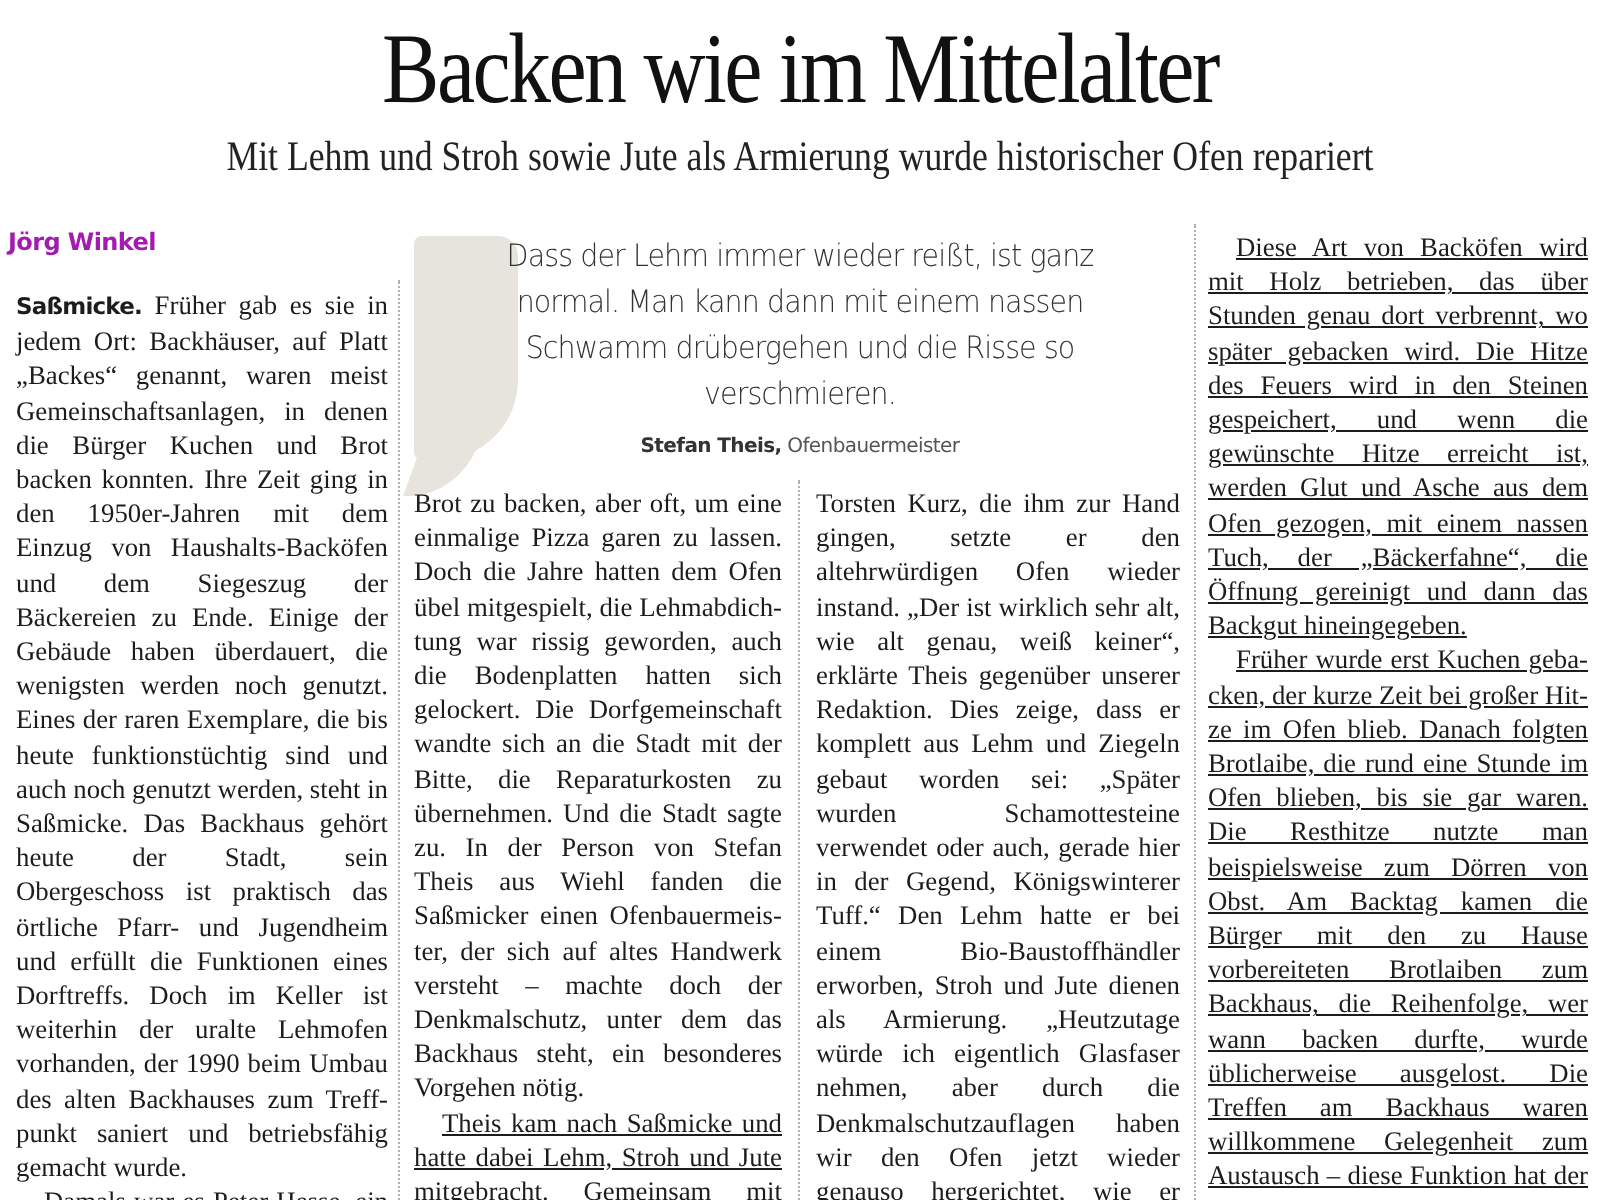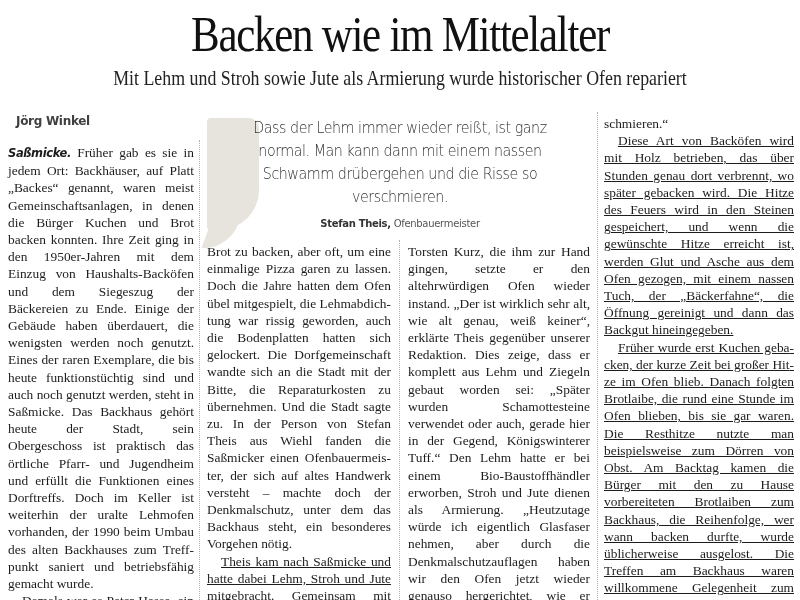--- a/index.html
+++ b/index.html
@@ -19,24 +19,24 @@
     position: absolute; font-family: "Liberation Serif", serif; font-size: 13.4px;
     line-height: 17.2px; text-align: justify; hyphens: manual; color: #1c1c1c;
   }
   .col p { margin: 0; }
   .col p.indent { text-indent: 14px; text-decoration: underline; }
   .col1 { left: 8px; top: 144px; width: 186px; }
   .col2 { left: 207px; top: 243px; width: 184px; }
   .col3 { left: 408px; top: 243px; width: 182px; }
   .col4 { left: 604px; top: 115px; width: 190px; }
   .author {
-    position: absolute; left: 16px; top: 114px; font-family: "DejaVu Sans", sans-serif;
-    font-weight: bold; font-size: 12px; letter-spacing: -0.3px; color: #404040;
+    position: absolute; left: 4px; top: 114px; font-family: "DejaVu Sans", sans-serif;
+    font-weight: bold; font-size: 12px; letter-spacing: -0.3px; color: #a21caf;
   }
-  .dateline { font-family: "DejaVu Sans", sans-serif; font-weight: bold; font-size: 11.5px; letter-spacing: -0.4px; font-style: italic; }
+  .dateline { font-family: "DejaVu Sans", sans-serif; font-weight: bold; font-size: 11.5px; letter-spacing: -0.4px; }
   .divider { position: absolute; width: 0; border-left: 1px dotted #b0b0b0; }
   .quote-mark {
     position: absolute; left: 207px; top: 118px; width: 52px; height: 112px;
     background: #e6e4dc; border-radius: 4px 10px 40px 4px;
   }
   .quote-mark::after {
     content: ""; position: absolute; left: 0; bottom: -18px; width: 28px; height: 30px;
     background: #e6e4dc; border-radius: 0 0 24px 0; transform: skewX(-20deg);
   }
   .pullquote {
@@ -81,17 +81,16 @@
     <p>Brot zu backen, aber oft, um eine einmalige Pizza garen zu lassen. Doch die Jahre hatten dem Ofen übel mitgespielt, die Lehmabdich­tung war rissig geworden, auch die Bodenplatten hatten sich gelockert. Die Dorfgemeinschaft wandte sich an die Stadt mit der Bitte, die Repa­raturkosten zu übernehmen. Und die Stadt sagte zu. In der Person von Stefan Theis aus Wiehl fanden die Saßmicker einen Ofenbauermeis­ter, der sich auf altes Handwerk ver­steht – machte doch der Denkmal­schutz, unter dem das Backhaus steht, ein besonderes Vorgehen nö­tig.</p>
     <p class="indent">Theis kam nach Saßmicke und hatte dabei Lehm, Stroh und Jute mitgebracht. Gemeinsam mit seiner Frau Petra Kobrow, die in Wiehl eine Töpferei betreibt, sowie mit Ortsvorsteherin Sandra Kurz-</p>
   </div>
 
   <div class="col col3">
     <p>Torsten Kurz, die ihm zur Hand gin­gen, setzte er den altehrwürdigen Ofen wieder instand. „Der ist wirk­lich sehr alt, wie alt genau, weiß kei­ner“, erklärte Theis gegenüber unse­rer Redaktion. Dies zeige, dass er komplett aus Lehm und Ziegeln ge­baut worden sei: „Später wurden Schamottesteine verwendet oder auch, gerade hier in der Gegend, Königswinterer Tuff.“ Den Lehm hatte er bei einem Bio-Baustoff­händler erworben, Stroh und Jute dienen als Armierung. „Heutzutage würde ich eigentlich Glasfaser neh­men, aber durch die Denkmal­schutzauflagen haben wir den Ofen jetzt wieder genauso hergerichtet, wie er einmal gebaut wurde“, so Ste­fan Theis. Er werde auch lange hal­ten: „Dass der Lehm immer wieder reißt, ist ganz normal. Man kann dann mit einem nassen Schwamm</p>
   </div>
 
   <div class="col col4">
 
-    <p>schmieren.“</p>
     <p class="indent">Diese Art von Backöfen wird mit Holz betrieben, das über Stunden genau dort verbrennt, wo später ge­backen wird. Die Hitze des Feuers wird in den Steinen gespeichert, und wenn die gewünschte Hitze er­reicht ist, werden Glut und Asche aus dem Ofen gezogen, mit einem nassen Tuch, der „Bäckerfahne“, die Öffnung gereinigt und dann das Backgut hineingegeben.</p>
     <p class="indent">Früher wurde erst Kuchen geba­cken, der kurze Zeit bei großer Hit­ze im Ofen blieb. Danach folgten Brotlaibe, die rund eine Stunde im Ofen blieben, bis sie gar waren. Die Resthitze nutzte man beispielsweise zum Dörren von Obst. Am Backtag kamen die Bürger mit den zu Hause vorbereiteten Brotlaiben zum Back­haus, die Reihenfolge, wer wann ba­cken durfte, wurde üblicherweise ausgelost. Die Treffen am Backhaus waren willkommene Gelegenheit zum Austausch – diese Funktion hat der Saßmicker Backes bis heute behalten. Ortsvorsteherin Kurz-Schneider: „Schon bald wird es wie­der Pizza geben, und beim nächsten Backesfest wird sicherlich auch wieder mal Brot gebacken wie frü-</p>
   </div>
 </div>
 
 </body></html>

